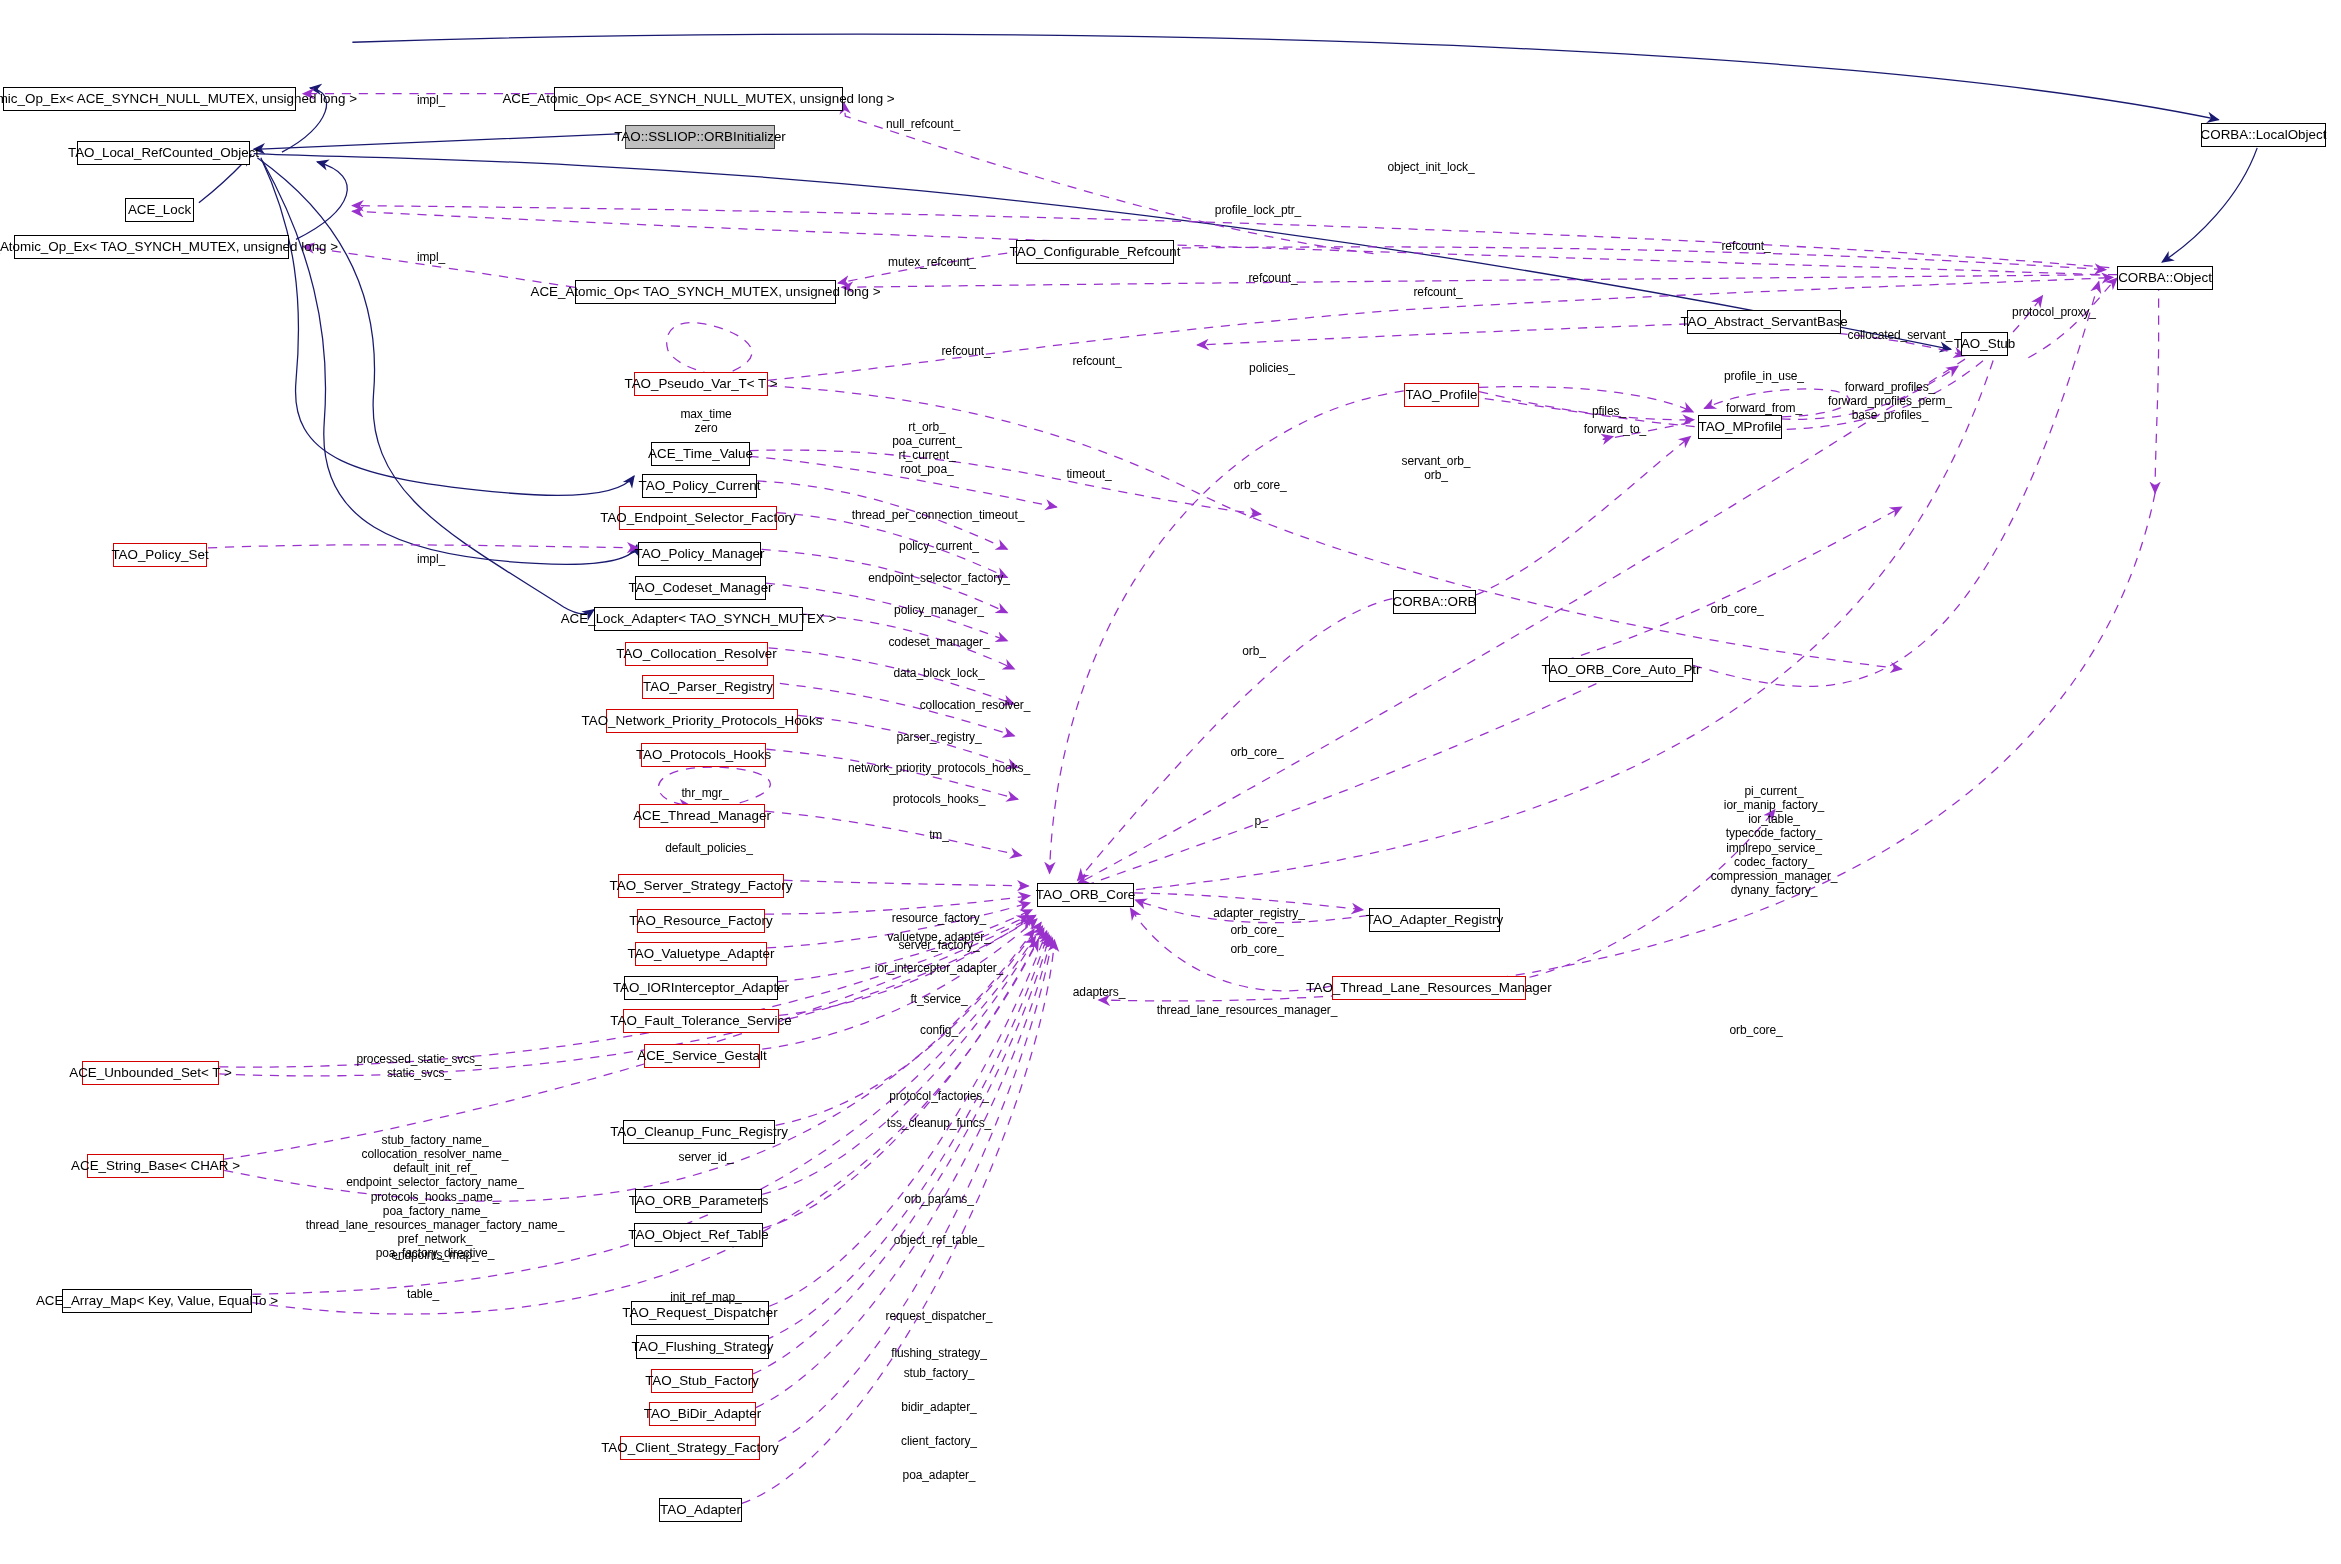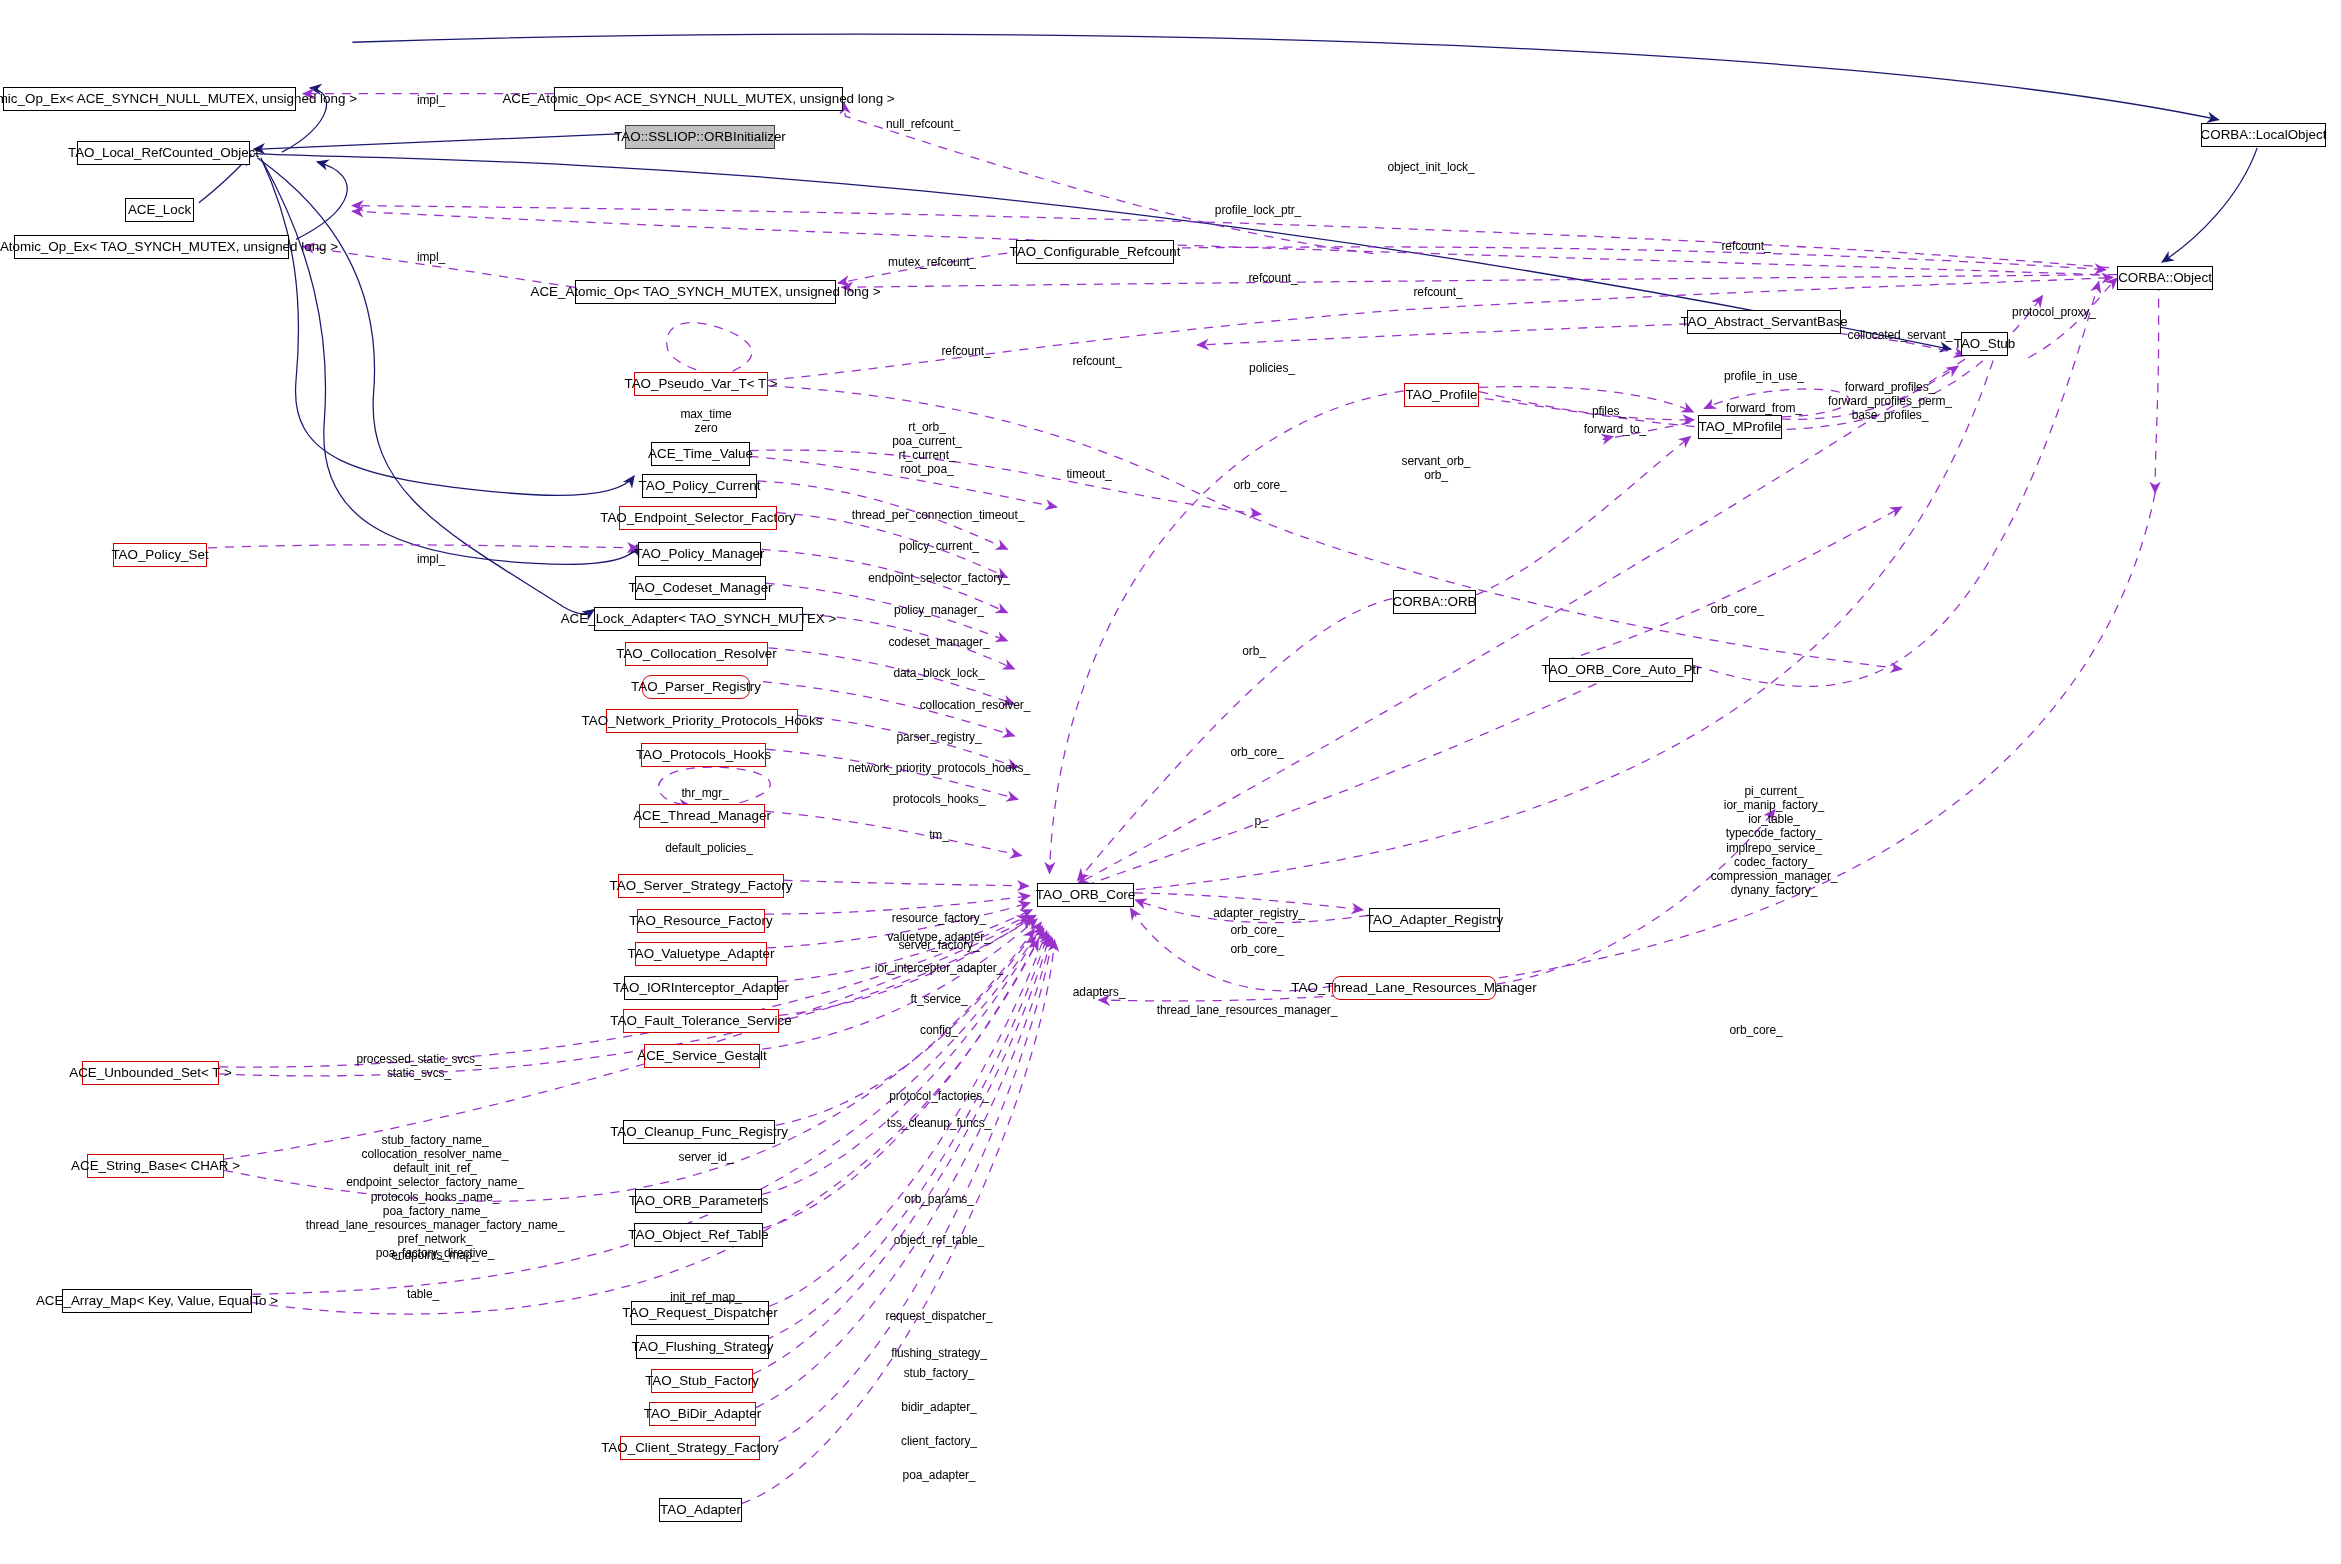--- a/index.html
+++ b/index.html
@@ -171,32 +171,32 @@
       <div class="node" style="left: 651px; top: 442px; width: 99px;">ACE_Time_Value</div>
       <div class="node" style="left: 642px; top: 474px; width: 115px;">TAO_Policy_Current</div>
       <div class="node red" style="left: 619px; top: 506px; width: 158px;">TAO_Endpoint_Selector_Factory</div>
       <div class="node red" style="left: 113px; top: 543px; width: 94px;">TAO_Policy_Set</div>
       <div class="node" style="left: 638px; top: 542px; width: 123px;">TAO_Policy_Manager</div>
       <div class="node" style="left: 635px; top: 576px; width: 131px;">TAO_Codeset_Manager</div>
       <div class="node" style="left: 1393px; top: 590px; width: 83px;">CORBA::ORB</div>
       <div class="node" style="left: 594px; top: 607px; width: 209px;">ACE_Lock_Adapter&lt; TAO_SYNCH_MUTEX &gt;</div>
       <div class="node red" style="left: 625px; top: 642px; width: 143px;">TAO_Collocation_Resolver</div>
       <div class="node" style="left: 1549px; top: 658px; width: 144px;">TAO_ORB_Core_Auto_Ptr</div>
-      <div class="node red" style="left: 642px; top: 675px; width: 108px; border-radius: 9px;">TAO_Parser_Registry</div>
+      <div class="node red" style="left: 642px; top: 675px; width: 132px;">TAO_Parser_Registry</div>
       <div class="node red" style="left: 606px; top: 709px; width: 192px;">TAO_Network_Priority_Protocols_Hooks</div>
       <div class="node red" style="left: 641px; top: 743px; width: 125px;">TAO_Protocols_Hooks</div>
       <div class="node red" style="left: 639px; top: 804px; width: 126px;">ACE_Thread_Manager</div>
       <div class="node red" style="left: 618px; top: 874px; width: 166px;">TAO_Server_Strategy_Factory</div>
       <div class="node" style="left: 1037px; top: 883px; width: 97px;">TAO_ORB_Core</div>
       <div class="node red" style="left: 637px; top: 909px; width: 128px;">TAO_Resource_Factory</div>
       <div class="node" style="left: 1369px; top: 908px; width: 131px;">TAO_Adapter_Registry</div>
       <div class="node red" style="left: 635px; top: 942px; width: 132px;">TAO_Valuetype_Adapter</div>
       <div class="node" style="left: 624px; top: 976px; width: 154px;">TAO_IORInterceptor_Adapter</div>
       <div class="node red" style="left: 623px; top: 1009px; width: 156px;">TAO_Fault_Tolerance_Service</div>
-      <div class="node red" style="left: 1332px; top: 976px; width: 164px; border-radius: 8px;">TAO_Thread_Lane_Resources_Manager</div>
+      <div class="node red" style="left: 1332px; top: 976px; width: 194px;">TAO_Thread_Lane_Resources_Manager</div>
       <div class="node red" style="left: 644px; top: 1044px; width: 116px;">ACE_Service_Gestalt</div>
       <div class="node red" style="left: 82px; top: 1061px; width: 137px;">ACE_Unbounded_Set&lt; T &gt;</div>
       <div class="node" style="left: 623px; top: 1120px; width: 152px;">TAO_Cleanup_Func_Registry</div>
       <div class="node red" style="left: 87px; top: 1154px; width: 137px;">ACE_String_Base&lt; CHAR &gt;</div>
       <div class="node" style="left: 635px; top: 1189px; width: 127px;">TAO_ORB_Parameters</div>
       <div class="node" style="left: 634px; top: 1223px; width: 129px;">TAO_Object_Ref_Table</div>
       <div class="node" style="left: 62px; top: 1289px; width: 190px;">ACE_Array_Map&lt; Key, Value, EqualTo &gt;</div>
       <div class="node" style="left: 631px; top: 1301px; width: 138px;">TAO_Request_Dispatcher</div>
       <div class="node" style="left: 636px; top: 1335px; width: 133px;">TAO_Flushing_Strategy</div>
       <div class="node red" style="left: 651px; top: 1369px; width: 102px;">TAO_Stub_Factory</div>

